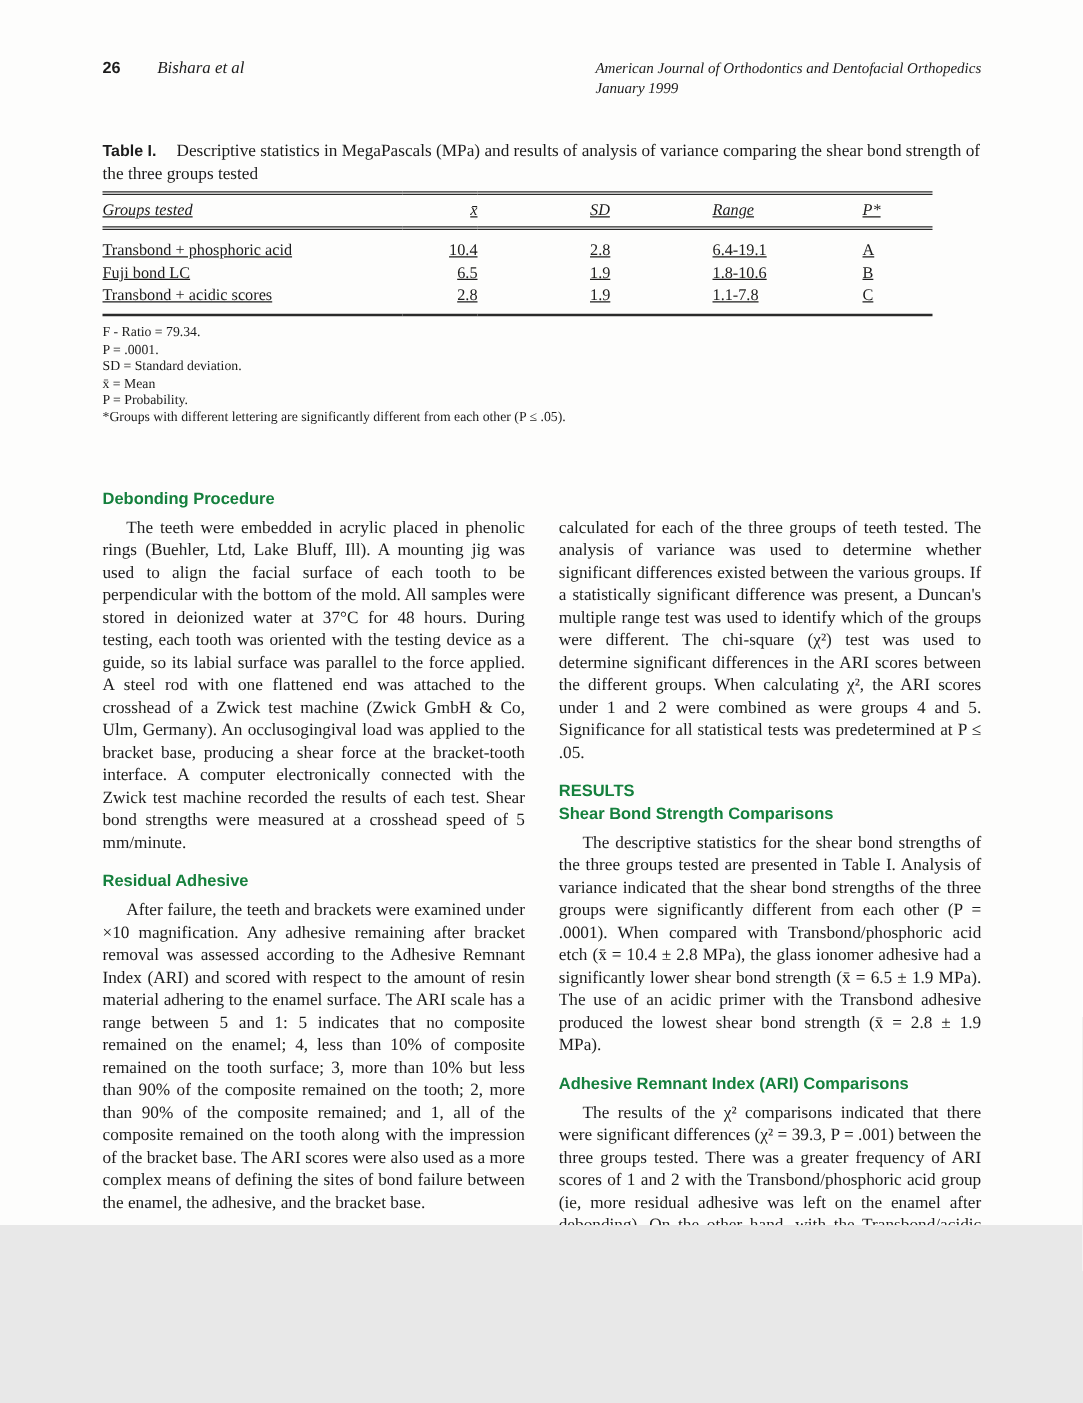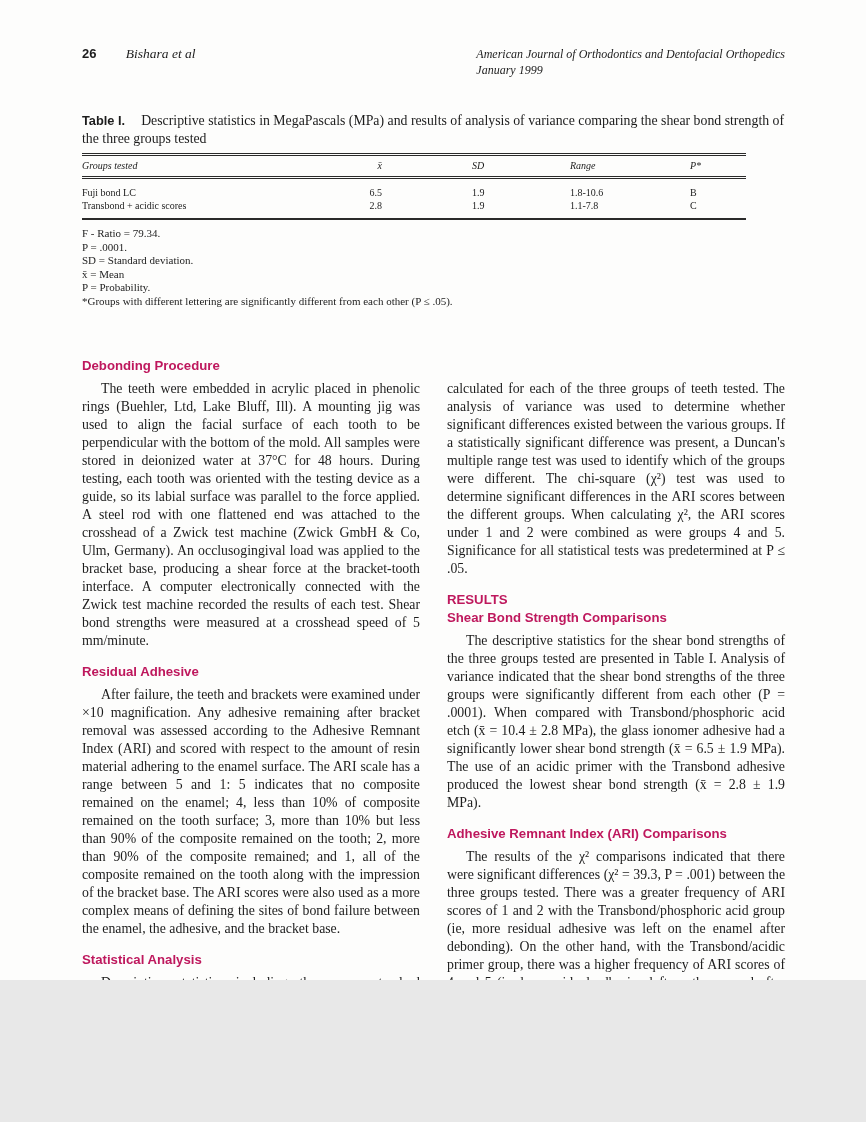--- a/index.html
+++ b/index.html
@@ -14,38 +14,38 @@
   .hdr-left{font-size:13.5px;line-height:16px;}
   .page-num{font-family:"Liberation Sans", sans-serif;font-weight:bold;font-size:13px;}
   .authors{font-style:italic;margin-left:26px;font-size:13.5px;}
   .hdr-right{text-align:left;font-style:italic;font-size:12px;line-height:16px;}
 
   
   .table-caption{margin-top:34px;font-size:13.8px;line-height:18px;text-align:left;}
   .cap-label{font-family:"Liberation Sans", sans-serif;font-weight:bold;font-size:12.8px;margin-right:16px;}
 
   
-  table.stats{width:664px;table-layout:fixed;border-collapse:collapse;margin-top:5px;font-size:10px;}
+  table.stats{width:664px;table-layout:fixed;border-collapse:collapse;margin-top:5px;font-size:13px;text-decoration:underline;}
   table.stats th{font-style:italic;font-weight:normal;text-align:left;
     padding:4px 0 5px;border-top:3px double #2a2a2a;border-bottom:3px double #2a2a2a;}
   table.stats td{padding:1px 0;}
   table.stats .mean-col{text-align:right;}
   table.stats .sd-col{padding-left:90px;}
   table.stats .range-col{padding-left:18px;}
   table.stats .p-col{padding-left:18px;}
   table.stats tbody tr:first-child td{padding-top:8px;}
   table.stats tbody tr:last-child td{padding-bottom:7px;border-bottom:2px solid #2a2a2a;}
 
   .footnotes{margin-top:7px;font-size:11px;line-height:13.5px;}
   .footnote{margin:0;}
 
   
   .body-columns{display:flex;gap:27px;margin-top:50px;}
   .col{width:338px;}
-  h3.sec{font-family:"Liberation Sans", sans-serif;font-weight:bold;color:#be185d;
+  h3.sec{font-family:"Liberation Sans", sans-serif;font-weight:bold;color:#15803d;
     font-size:13.2px;line-height:16px;margin:14px 0 6px;}
   h3.sec.first{margin-top:0;}
   h3.sec.results-head{margin-bottom:0;}
   h3.sec.sub-head{margin-top:2px;}
   p.body{font-size:13.8px;line-height:18px;text-align:justify;margin:0;hyphens:none;}
   p.indent{text-indent:19px;}
   p.continuation{margin-top:22px;}
 </style>
 </head>
 <body>
@@ -78,20 +78,27 @@
     <thead>
       <tr>
         <th class="group-col">Groups tested</th>
         <th class="mean-col">x̄</th>
         <th class="sd-col">SD</th>
         <th class="range-col">Range</th>
         <th class="p-col">P*</th>
       </tr>
     </thead>
     <tbody>
+      <tr>
+        <td class="group-col">Transbond + phosphoric acid</td>
+        <td class="mean-col">10.4</td>
+        <td class="sd-col">2.8</td>
+        <td class="range-col">6.4-19.1</td>
+        <td class="p-col">A</td>
+      </tr>
       <tr>
         <td class="group-col">Fuji bond LC</td>
         <td class="mean-col">6.5</td>
         <td class="sd-col">1.9</td>
         <td class="range-col">1.8-10.6</td>
         <td class="p-col">B</td>
       </tr>
       <tr>
         <td class="group-col">Transbond + acidic scores</td>
         <td class="mean-col">2.8</td>

